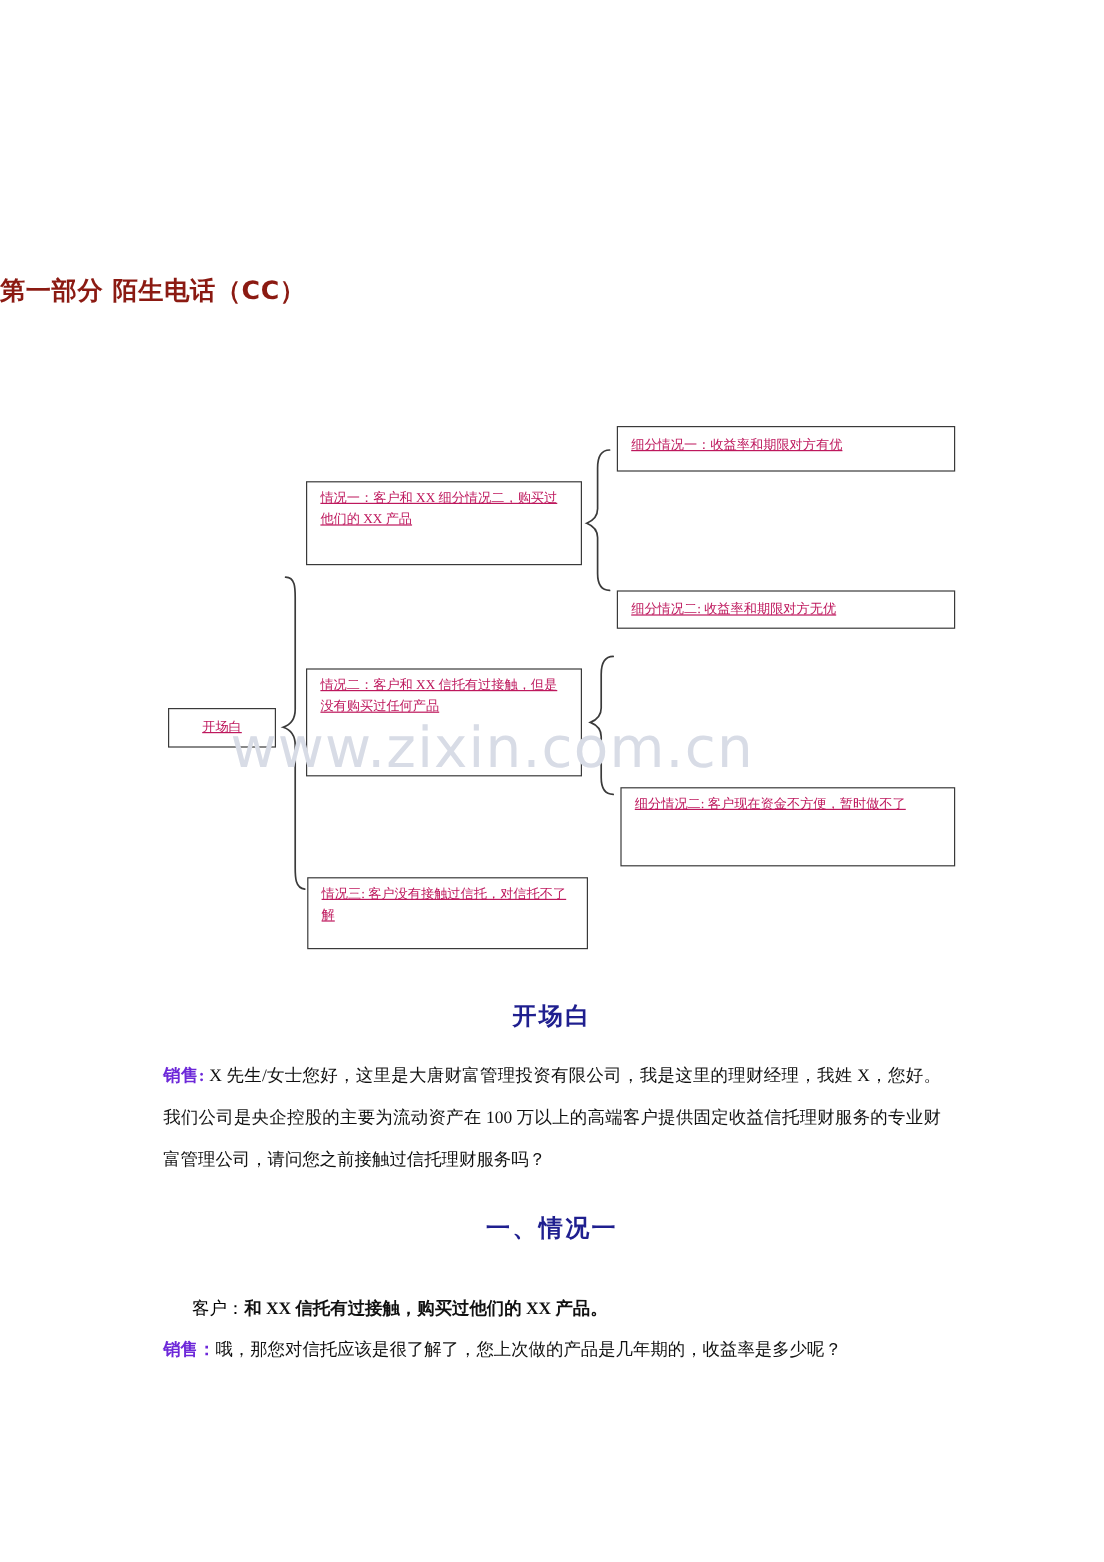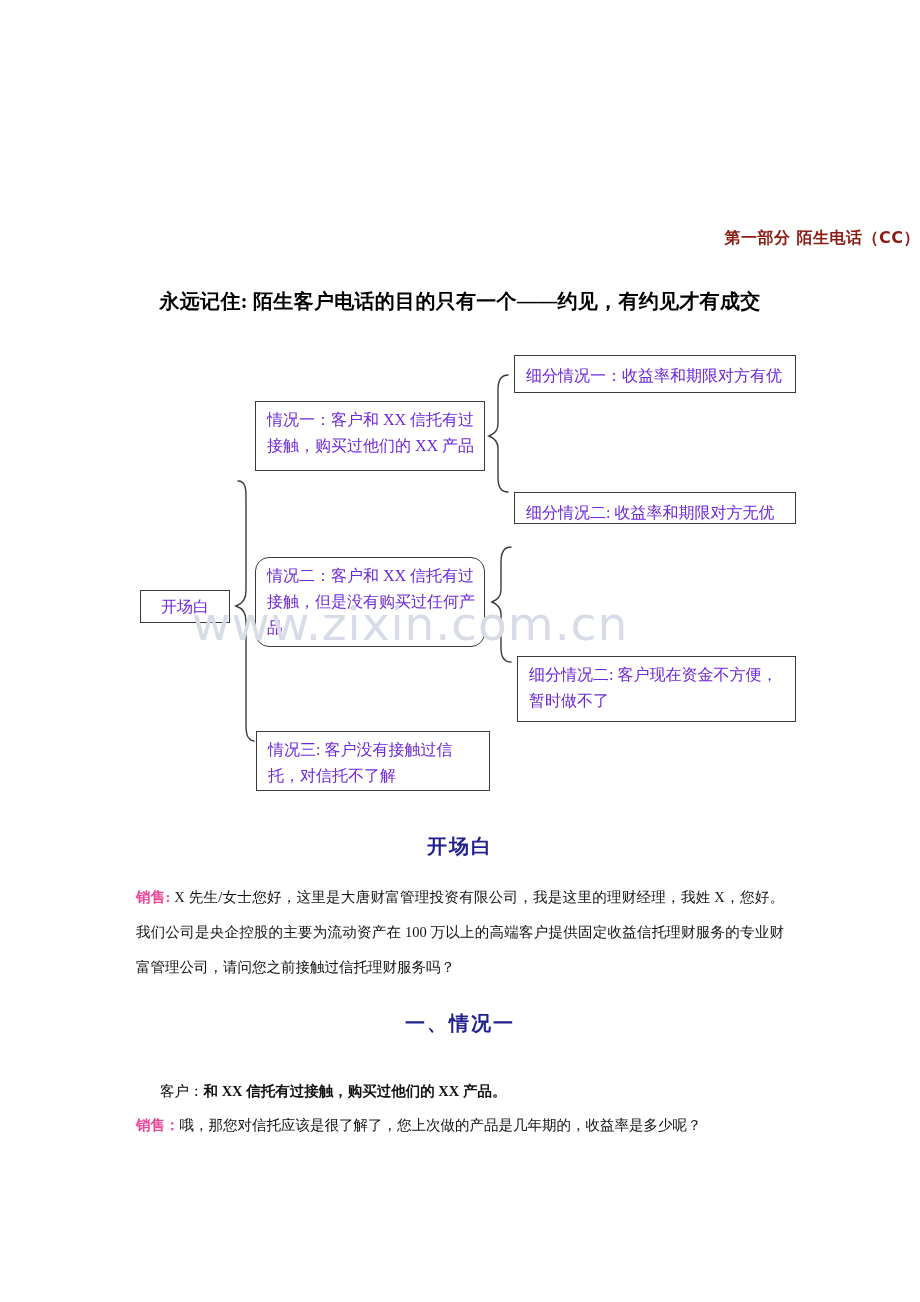--- a/index.html
+++ b/index.html
@@ -21,23 +21,23 @@
     left: 0; top: 0;
     width: 920px;
     height: 1302px;
   }
 
   
   .doc-title {
     position: absolute;
     left: 0; top: 228px;
     width: 920px;
-    text-align: right;
+    text-align: left;
     font-family: "DejaVu Sans", "Liberation Sans", sans-serif;
-    font-size: 16px;
+    font-size: 21px;
     font-weight: bold;
     color: #8B1A12;
     letter-spacing: 0.5px;
   }
   .doc-subtitle {
     position: absolute;
     left: 0; top: 288px;
     width: 920px;
     text-align: center;
     font-family: "Liberation Serif", "DejaVu Serif", serif;
@@ -70,37 +70,38 @@
     pointer-events: none;
   }
   .diagram svg { display: block; }
 
   .node {
     position: absolute;
     box-sizing: border-box;
     border: 1.4px solid #3a3a3a;
     background: transparent;
     font-family: "Liberation Serif", "DejaVu Serif", serif;
-    font-size: 16px;
+    font-size: 11px;
     line-height: 1.62;
-    color: #6d28d9;
+    color: #be185d;
     padding: 5px 9px 5px 11px;
+    text-decoration: underline;
   }
 
   #node-root {
     left: 140px; top: 590px;
     width: 90px; height: 33px;
     padding: 0;
     display: flex;
     align-items: center;
     justify-content: center;
   }
 
   #node-case-1 { left: 255px; top: 401px; width: 230px; height: 70px; }
-  #node-case-2 { left: 255px; top: 557px; width: 230px; height: 90px; border-radius: 14px; }
+  #node-case-2 { left: 255px; top: 557px; width: 230px; height: 90px; }
   #node-case-3 { left: 256px; top: 731px; width: 234px; height: 60px; }
 
   #node-sub-1-1 { left: 514px; top: 355px; width: 282px; height: 38px; padding-top: 7px; }
   #node-sub-1-2 { left: 514px; top: 492px; width: 282px; height: 32px; padding-top: 7px; }
   #node-sub-2-1 { left: 517px; top: 527px; width: 279px; height: 61px; }
   #node-sub-2-2 { left: 517px; top: 656px; width: 279px; height: 66px; }
 
   
   .watermark {
     position: absolute;
@@ -133,39 +134,38 @@
     left: 136px; top: 1078px; width: 648px;
     font-weight: bold;
     line-height: 1.9;
   }
   #para-sales-1 {
     left: 136px; top: 1112px; width: 648px;
     line-height: 1.9;
   }
 
   .speaker-sales {
-    color: #ec4899;
+    color: #6d28d9;
     font-weight: bold;
     margin-top: 30px;
   }
   .speaker-cust {
     color: #000000;
     font-weight: normal;
     margin-left: 24px;
   }
   .inline-text { color: inherit; }
 </style>
 </head>
 <body>
 
 <div class="page">
 
   <div class="doc-title">第一部分  陌生电话（CC）</div>
 
-  <div class="doc-subtitle">永远记住: 陌生客户电话的目的只有一个——约见，有约见才有成交</div>
 
   <div class="diagram">
     <svg width="920" height="1302" viewBox="0 0 920 1302" xmlns="http://www.w3.org/2000/svg">
       <g fill="none" stroke="#3a3a3a" stroke-width="1.4" stroke-linecap="round">
 
         <path d="M 238 481
                  C 246 481, 246 490, 246 498
                  L 246 591
                  C 246 599, 242 604, 236 606
                  C 242 608, 246 613, 246 621
@@ -186,21 +186,21 @@
                  C 501 597, 497 600, 492 602
                  C 497 604, 501 607, 501 614
                  L 501 648
                  C 501 656, 503 662, 511 662"></path>
       </g>
     </svg>
   </div>
 
   <div class="node" id="node-root">开场白</div>
 
-  <div class="node" id="node-case-1">情况一：客户和 XX 信托有过接触，购买过他们的 XX 产品</div>
+  <div class="node" id="node-case-1">情况一：客户和 XX 细分情况二，购买过他们的 XX 产品</div>
 
   <div class="node" id="node-case-2">情况二：客户和 XX 信托有过接触，但是没有购买过任何产品</div>
 
   <div class="node" id="node-case-3">情况三: 客户没有接触过信托，对信托不了解</div>
 
   <div class="node" id="node-sub-1-1">细分情况一：收益率和期限对方有优</div>
 
   <div class="node" id="node-sub-1-2">细分情况二: 收益率和期限对方无优</div>
 
 

